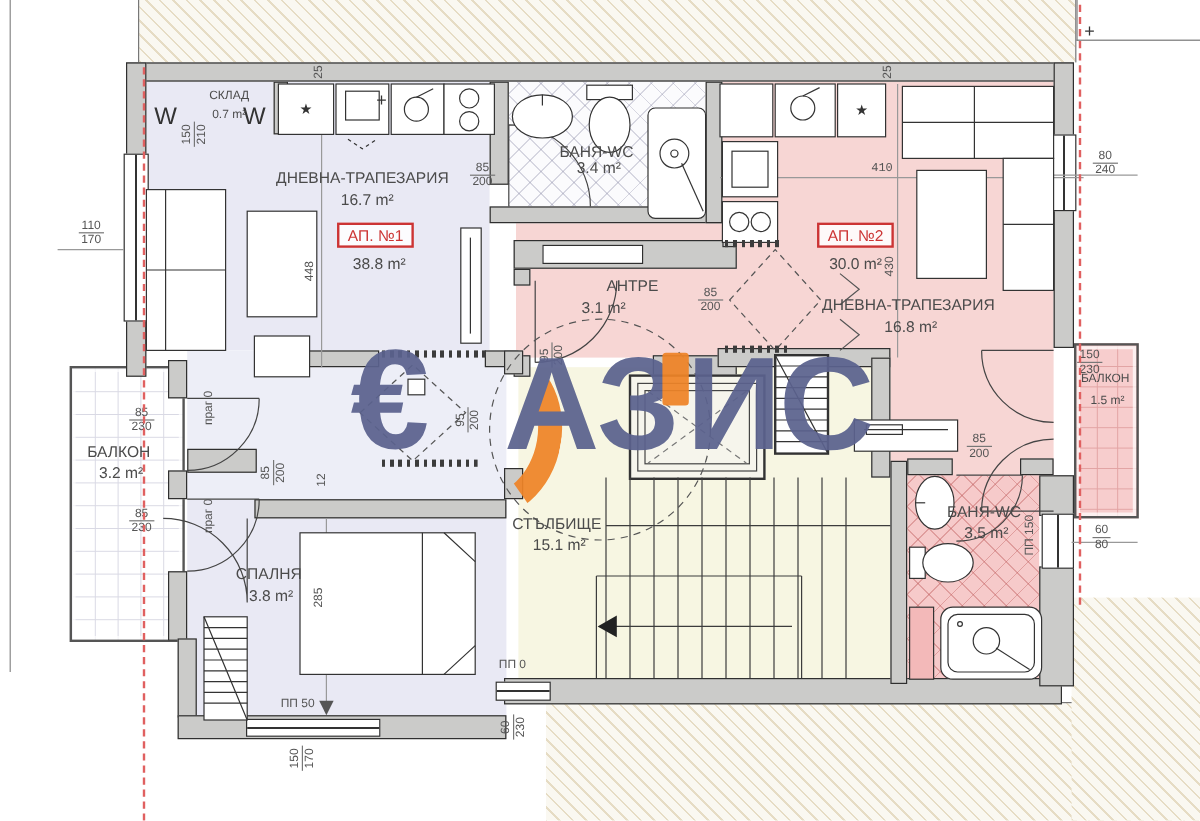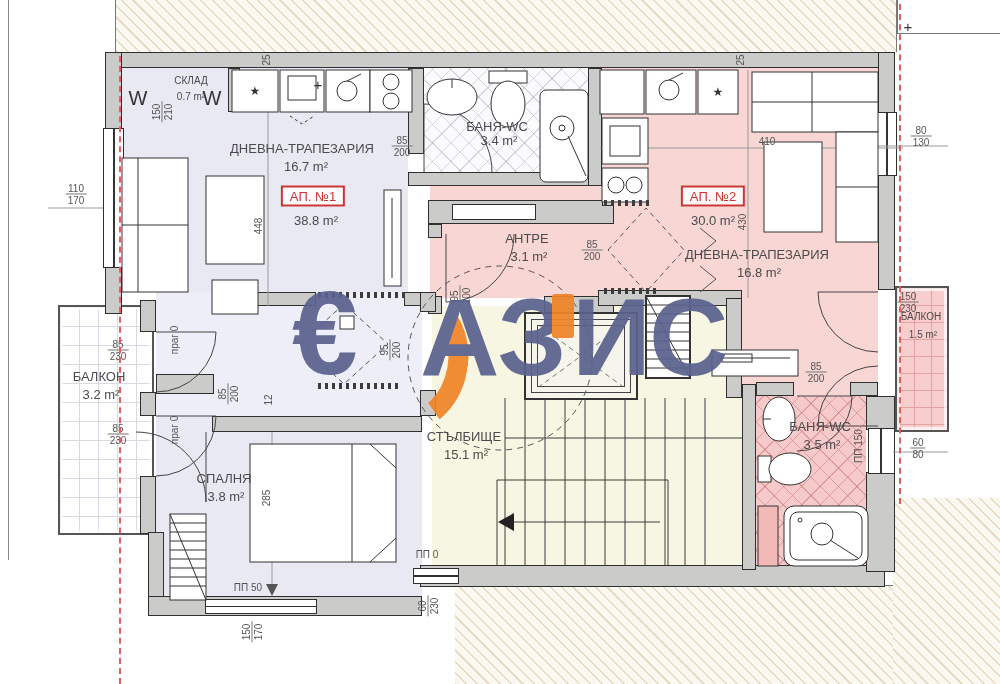--- a/index.html
+++ b/index.html
@@ -244,21 +244,21 @@
 
   <div class="lbl sm" style="left:191px;top:80px;"><span>СКЛАД</span></div>
   <div class="lbl sm" style="left:191px;top:96px;"><span>0.7 m²</span></div>
   <div class="lbl" style="left:302px;top:148px;"><span>ДНЕВНА-ТРАПЕЗАРИЯ</span></div>
   <div class="lbl" style="left:306px;top:166px;"><span>16.7 m²</span></div>
   <div class="badge" style="left:313px;top:196px;"><span>АП. №1</span></div>
   <div class="lbl" style="left:316px;top:220px;"><span>38.8 m²</span></div>
   <div class="lbl" style="left:497px;top:126px;"><span>БАНЯ-WC</span></div>
   <div class="lbl" style="left:499px;top:140px;text-align:right;"><span>3.4 m²</span></div>
   <div class="lbl" style="left:527px;top:238px;"><span>АНТРЕ</span></div>
-  <div class="lbl" style="left:529px;top:256px;"><span>3.1 m²</span></div>
+  <div class="lbl" style="left:503px;top:256px;"><span>3.1 m²</span></div>
   <div class="badge" style="left:713px;top:196px;"><span>АП. №2</span></div>
   <div class="lbl" style="left:713px;top:220px;"><span>30.0 m²</span></div>
   <div class="lbl" style="left:757px;top:254px;"><span>ДНЕВНА-ТРАПЕЗАРИЯ</span></div>
   <div class="lbl" style="left:759px;top:272px;"><span>16.8 m²</span></div>
   <div class="lbl sm" style="left:921px;top:316px;"><span>БАЛКОН</span></div>
   <div class="lbl sm" style="left:923px;top:334px;"><span>1.5 m²</span></div>
   <div class="lbl" style="left:99px;top:376px;"><span>БАЛКОН</span></div>
   <div class="lbl" style="left:101px;top:394px;"><span>3.2 m²</span></div>
   <div class="lbl" style="left:224px;top:478px;"><span>СПАЛНЯ</span></div>
   <div class="lbl" style="left:226px;top:496px;"><span>3.8 m²</span></div>
@@ -275,25 +275,25 @@
   <div class="dim rot" style="left:740px;top:60px;"><span>25</span></div>
   <div class="dim" style="left:402px;top:146px;">
       <span class="ft">85</span>
       <span class="fb">200</span>
     </div>
   <div class="dim" style="left:76px;top:194px;">
       <span class="ft">110</span>
       <span class="fb">170</span>
     </div>
   <div class="dim rot" style="left:258px;top:226px;"><span>448</span></div>
-  <div class="dim" style="left:767px;top:141px;"><span>410</span></div>
+  <div class="dim" style="left:735px;top:141px;font-family:Liberation Mono, monospace;"><span>410</span></div>
   <div class="dim rot" style="left:742px;top:222px;"><span>430</span></div>
   <div class="dim" style="left:921px;top:136px;">
       <span class="ft">80</span>
-      <span class="fb">130</span>
+      <span class="fb">240</span>
     </div>
   <div class="dim" style="left:592px;top:250px;">
       <span class="ft">85</span>
       <span class="fb">200</span>
     </div>
   <div class="dim rot" style="left:460px;top:296px;">
       <span class="ft">95</span>
       <span class="fb">200</span>
     </div>
   <div class="dim rot" style="left:390px;top:350px;">

